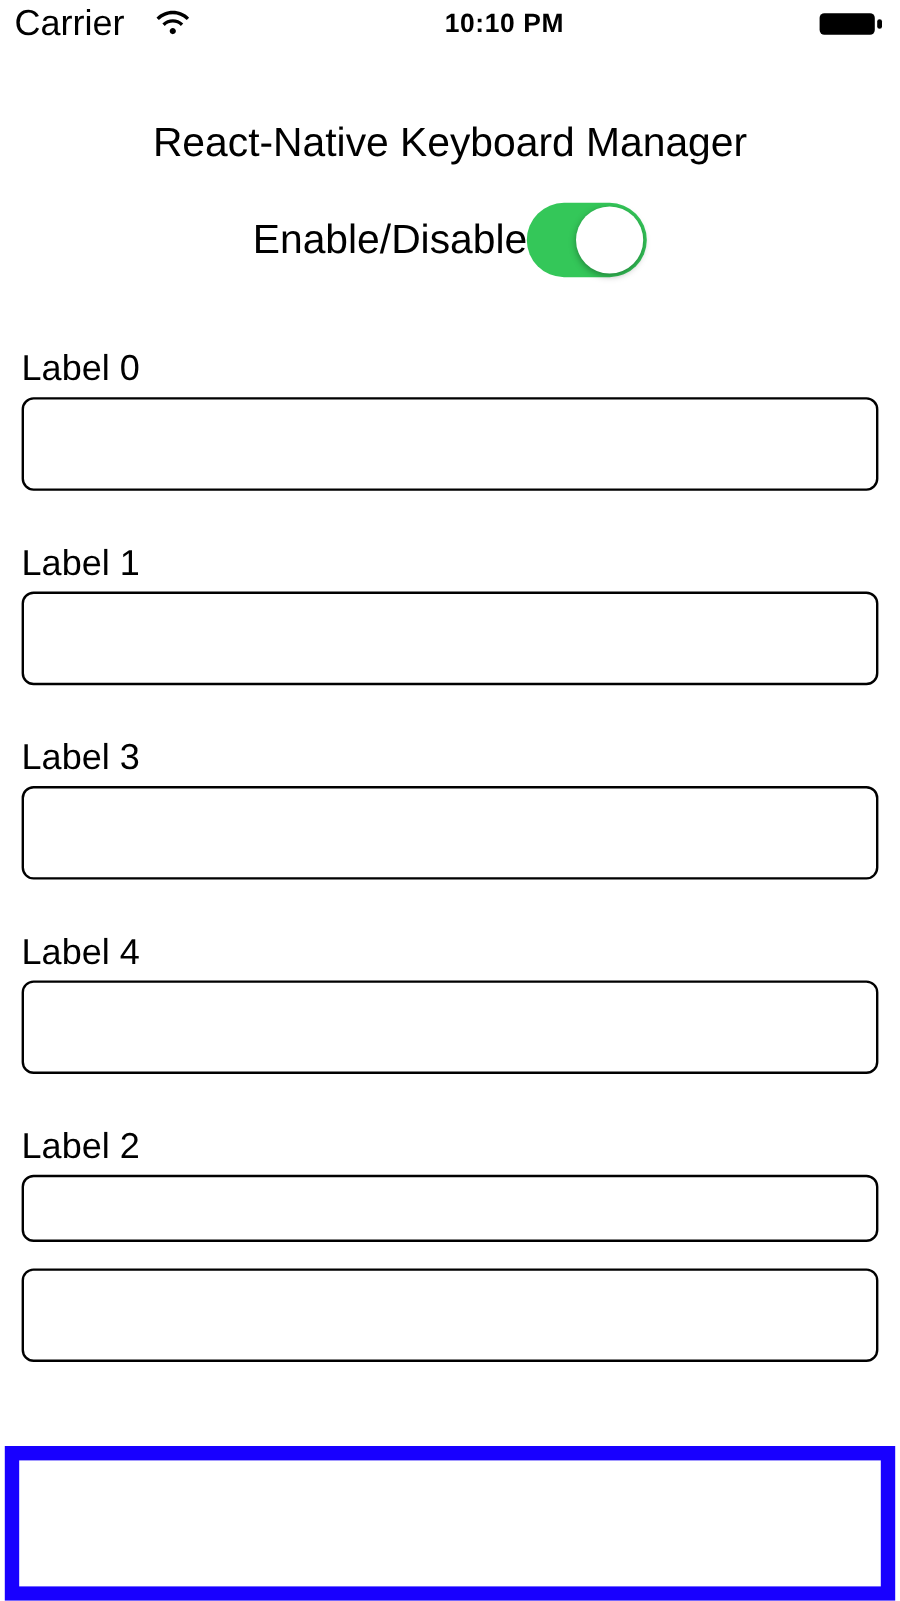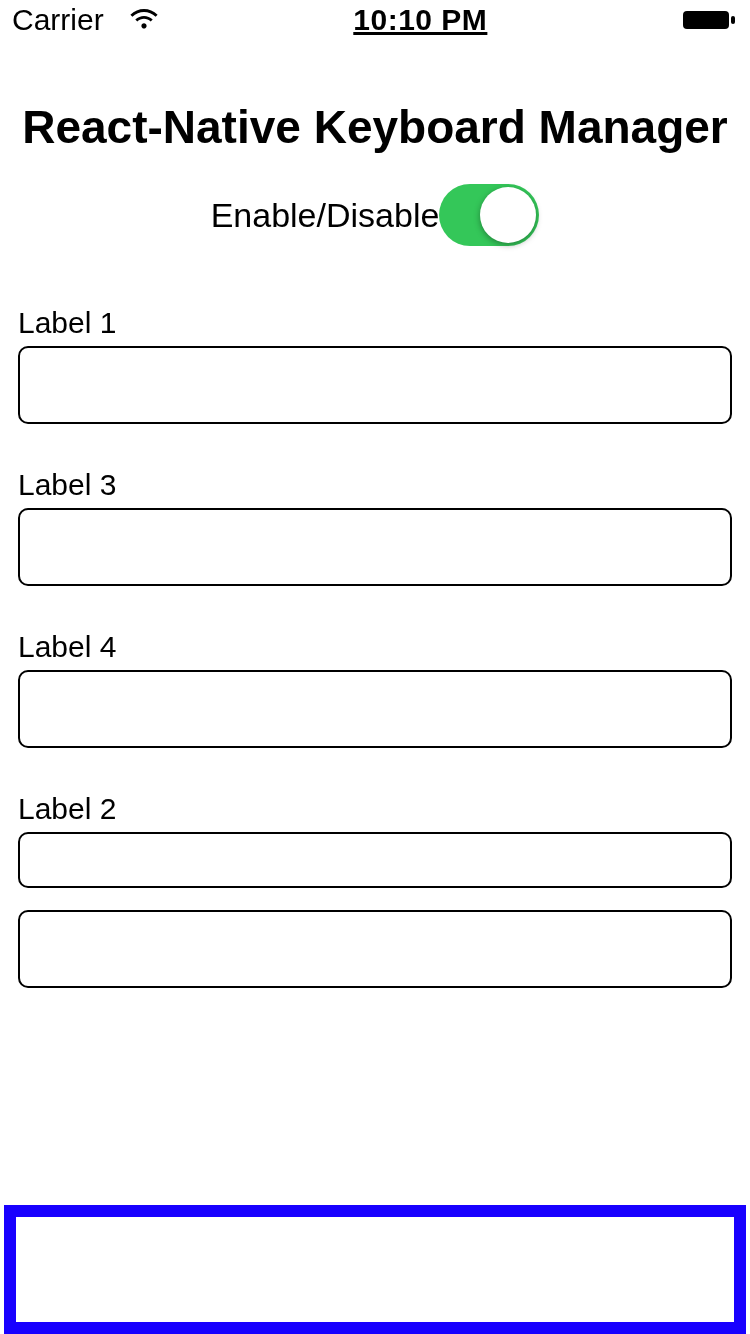--- a/index.html
+++ b/index.html
@@ -7,29 +7,29 @@
       font-family: -apple-system, "Helvetica Neue", Helvetica, Arial, sans-serif;
       width:750px; height:1334px; background:#fff; overflow:hidden;
       position:relative;
     }
     
     .status-bar {
       display:flex; align-items:center; justify-content:space-between;
       height:40px; padding:0 12px 0 12px; font-size:28px;
     }
     .status-left { display:flex; align-items:center; gap:25px; font-size:30px;}
-    .status-center { font-weight:600; font-size:30px; letter-spacing:0.5px;text-decoration:underline;}
+    .status-center { font-weight:600; font-size:22px; letter-spacing:0.5px;}
     .status-right { display:flex; align-items:center; }
     .wifi-icon svg { width:30px; height:24px; display:block; }
     .battery-icon svg { width:56px; height:24px; display:block; }
 
     .header {
       text-align:center; margin-top:60px;
     }
-    .title { font-size:46px; font-weight:700; }
+    .title { font-size:34px; font-weight:400; }
     .toggle-row {
       display:flex; align-items:center; justify-content:center;
       margin-top:30px; 
     }
     .toggle-label { font-size:34px; }
     .switch {
       width:100px; height:62px; border-radius:31px;
       background:#34C759; position:relative;
     }
     .switch .knob {
@@ -91,20 +91,24 @@
   <div class="title">React-Native Keyboard Manager</div>
   <div class="toggle-row">
     <span class="toggle-label">Enable/Disable</span>
     <div class="switch">
       <div class="knob"></div>
     </div>
   </div>
 </div>
 
 <div class="form">
+  <div class="field idx-0">
+    <div class="field-label">Label 0</div>
+    <input class="field-input" value="" style="">
+  </div>
   <div class="field idx-1">
     <div class="field-label">Label 1</div>
     <input class="field-input" value="" style="">
   </div>
   <div class="field idx-3">
     <div class="field-label">Label 3</div>
     <input class="field-input" value="" style="">
   </div>
   <div class="field idx-4">
     <div class="field-label">Label 4</div>

